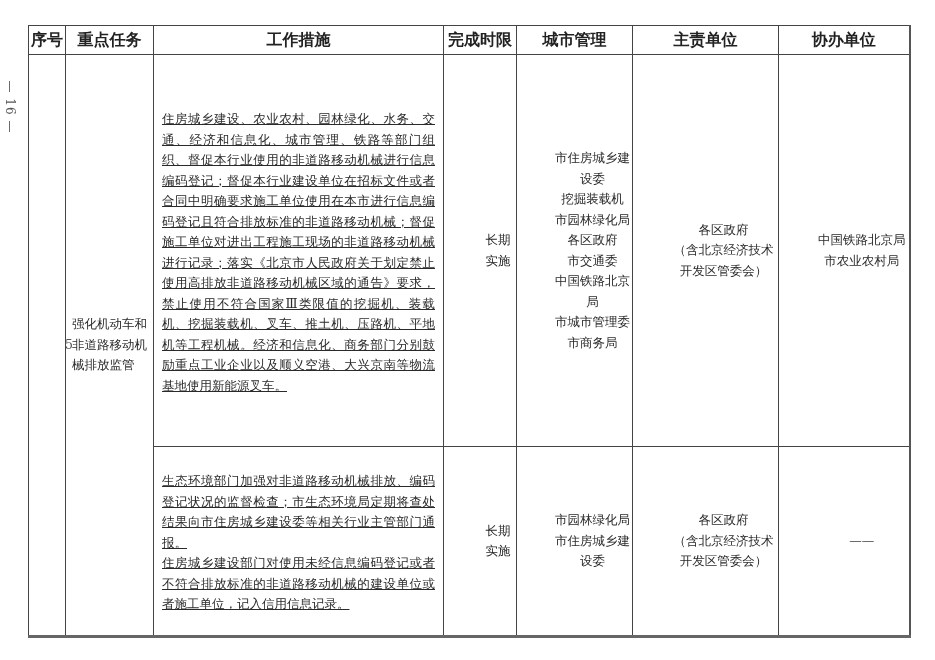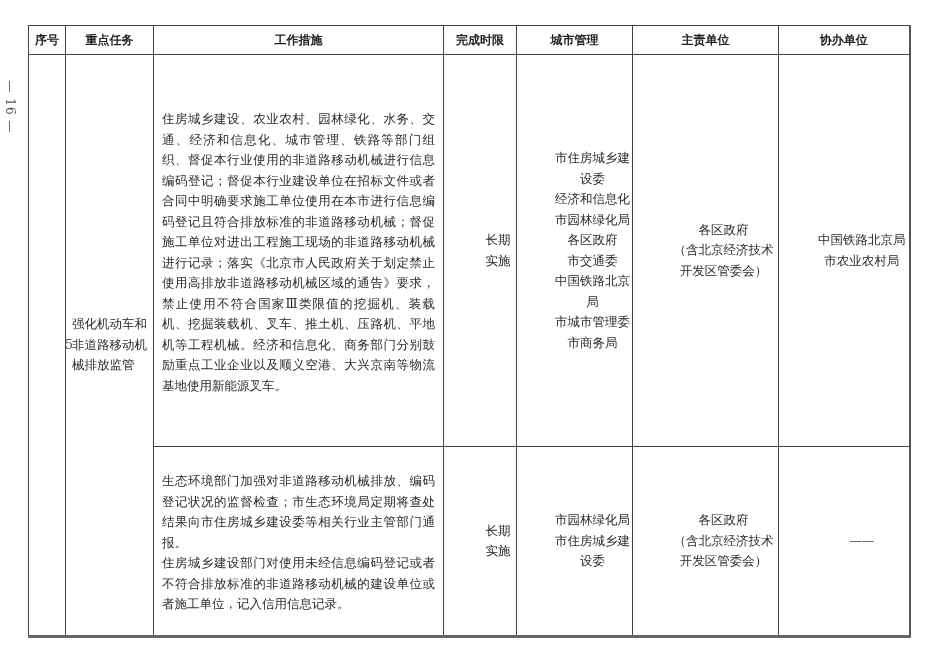--- a/index.html
+++ b/index.html
@@ -7,25 +7,25 @@
          font-family:"DejaVu Serif", serif; color:#2a2a2a; }
   .page-num { position:absolute; left:-2px; top:72px; width:24px; height:70px;
               display:flex; align-items:center; justify-content:center; }
   .page-num span { display:block; transform:rotate(90deg); white-space:nowrap;
                    font-size:12px; color:#555; letter-spacing:1px; }
   table { position:absolute; left:28px; top:25px; border-collapse:collapse;
           table-layout:fixed; width:881px; }
   td, th { border:1.5px solid #444; padding:0; vertical-align:middle; }
   table { border-right:2.5px solid #555; border-bottom:3px solid #666; }
   th { height:28px; font-family:"DejaVu Sans", sans-serif; font-weight:bold;
-       font-size:12px; text-align:center; color:#222; }
+       font-size:16px; text-align:center; color:#222; }
   td { font-size:12.5px; line-height:20.5px;padding-left:36px; }
   .c-num { text-align:center; color:#555; }
   .c-task { padding:0 6px 0 6px; text-align:left; }
-  .c-measure { padding:4px 8px 0 8px; text-align:justify; }
+  .c-measure { padding:4px 8px 0 8px; text-align:justify;text-decoration:underline; }
   .c-center { text-align:center; }
   .line { display:block; }
 </style>
 </head>
 <body>
 
 <div class="page-num">
   <span>— 16 —</span>
 </div>
 
@@ -51,21 +51,21 @@
     </tr>
   </thead>
   <tbody>
     <tr style="height:392px">
       <td rowspan="2" class="c-num">5</td>
       <td rowspan="2" class="c-task">强化机动车和非道路移动机械排放监管</td>
       <td class="c-measure">住房城乡建设、农业农村、园林绿化、水务、交通、经济和信息化、城市管理、铁路等部门组织、督促本行业使用的非道路移动机械进行信息编码登记；督促本行业建设单位在招标文件或者合同中明确要求施工单位使用在本市进行信息编码登记且符合排放标准的非道路移动机械；督促施工单位对进出工程施工现场的非道路移动机械进行记录；落实《北京市人民政府关于划定禁止使用高排放非道路移动机械区域的通告》要求，禁止使用不符合国家Ⅲ类限值的挖掘机、装载机、挖掘装载机、叉车、推土机、压路机、平地机等工程机械。经济和信息化、商务部门分别鼓励重点工业企业以及顺义空港、大兴京南等物流基地使用新能源叉车。</td>
       <td class="c-center">长期实施</td>
       <td class="c-center">
         <span class="line">市住房城乡建设委</span>
-        <span class="line">经济和信息化</span>
+        <span class="line">挖掘装载机</span>
         <span class="line">市园林绿化局</span>
         <span class="line">各区政府</span>
         <span class="line">市交通委</span>
         <span class="line">中国铁路北京局</span>
         <span class="line">市城市管理委</span>
         <span class="line">市商务局</span>
       </td>
       <td class="c-center">
         <span class="line">各区政府</span>
         <span class="line">（含北京经济技术</span>

